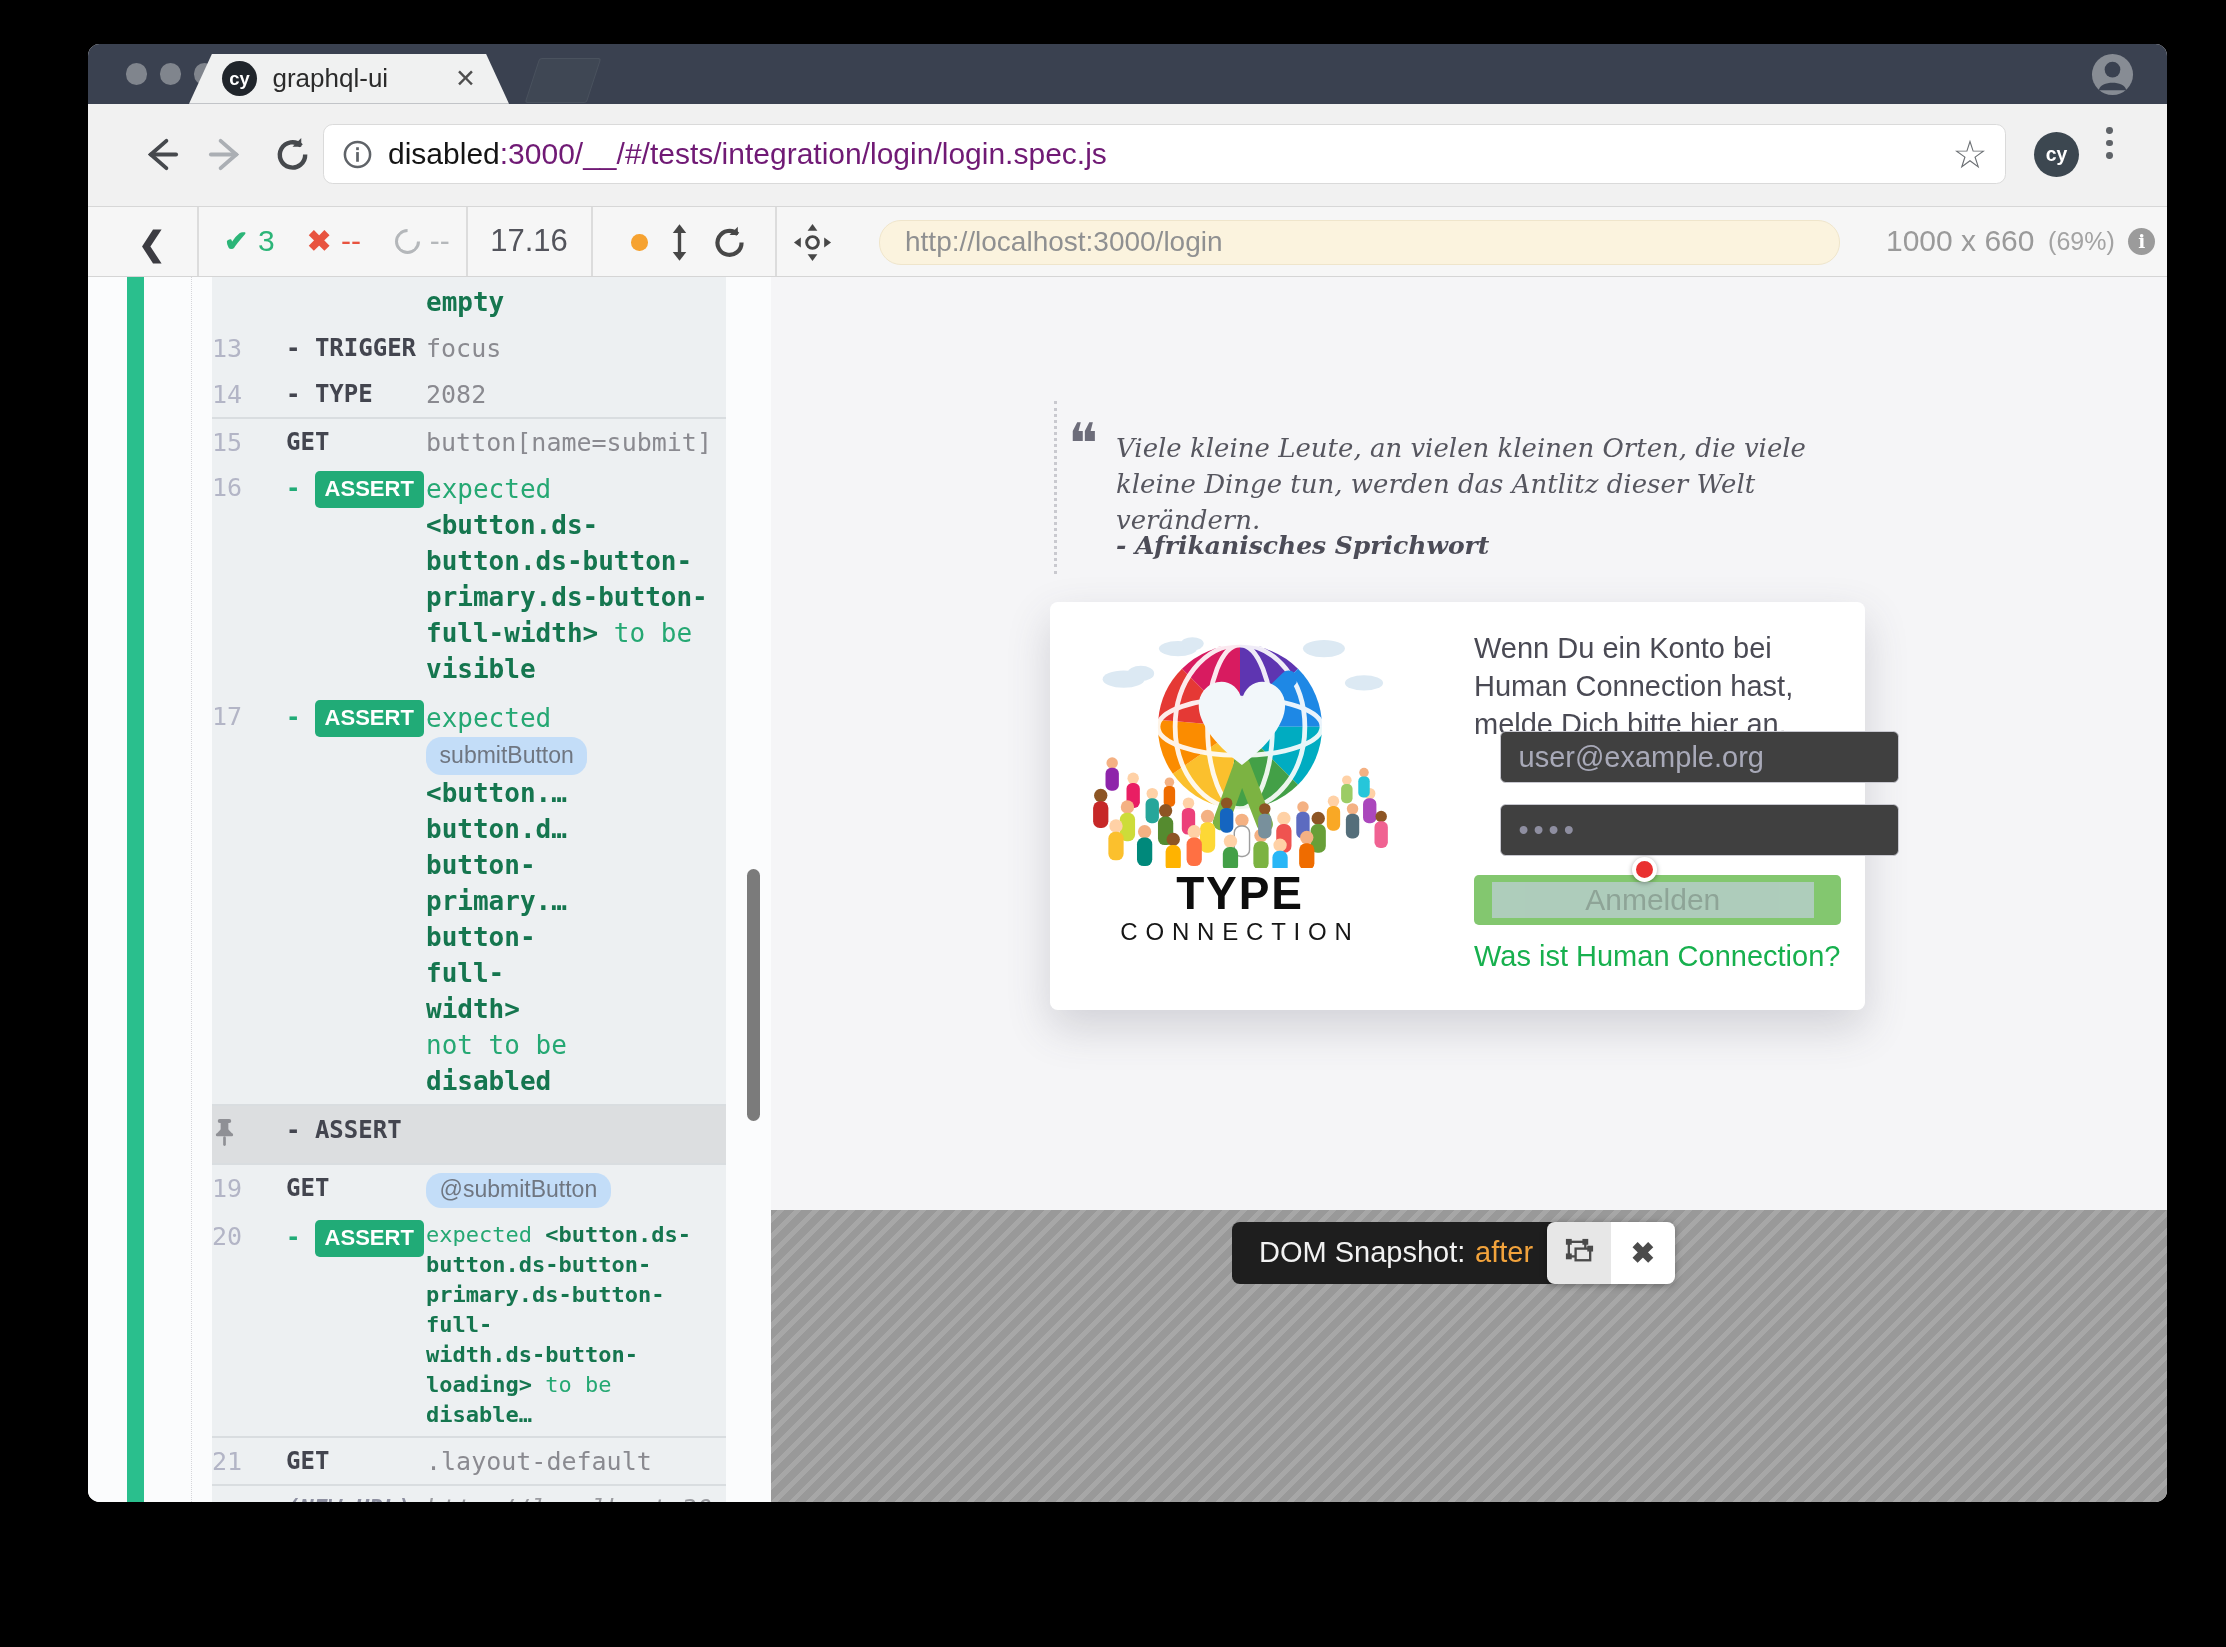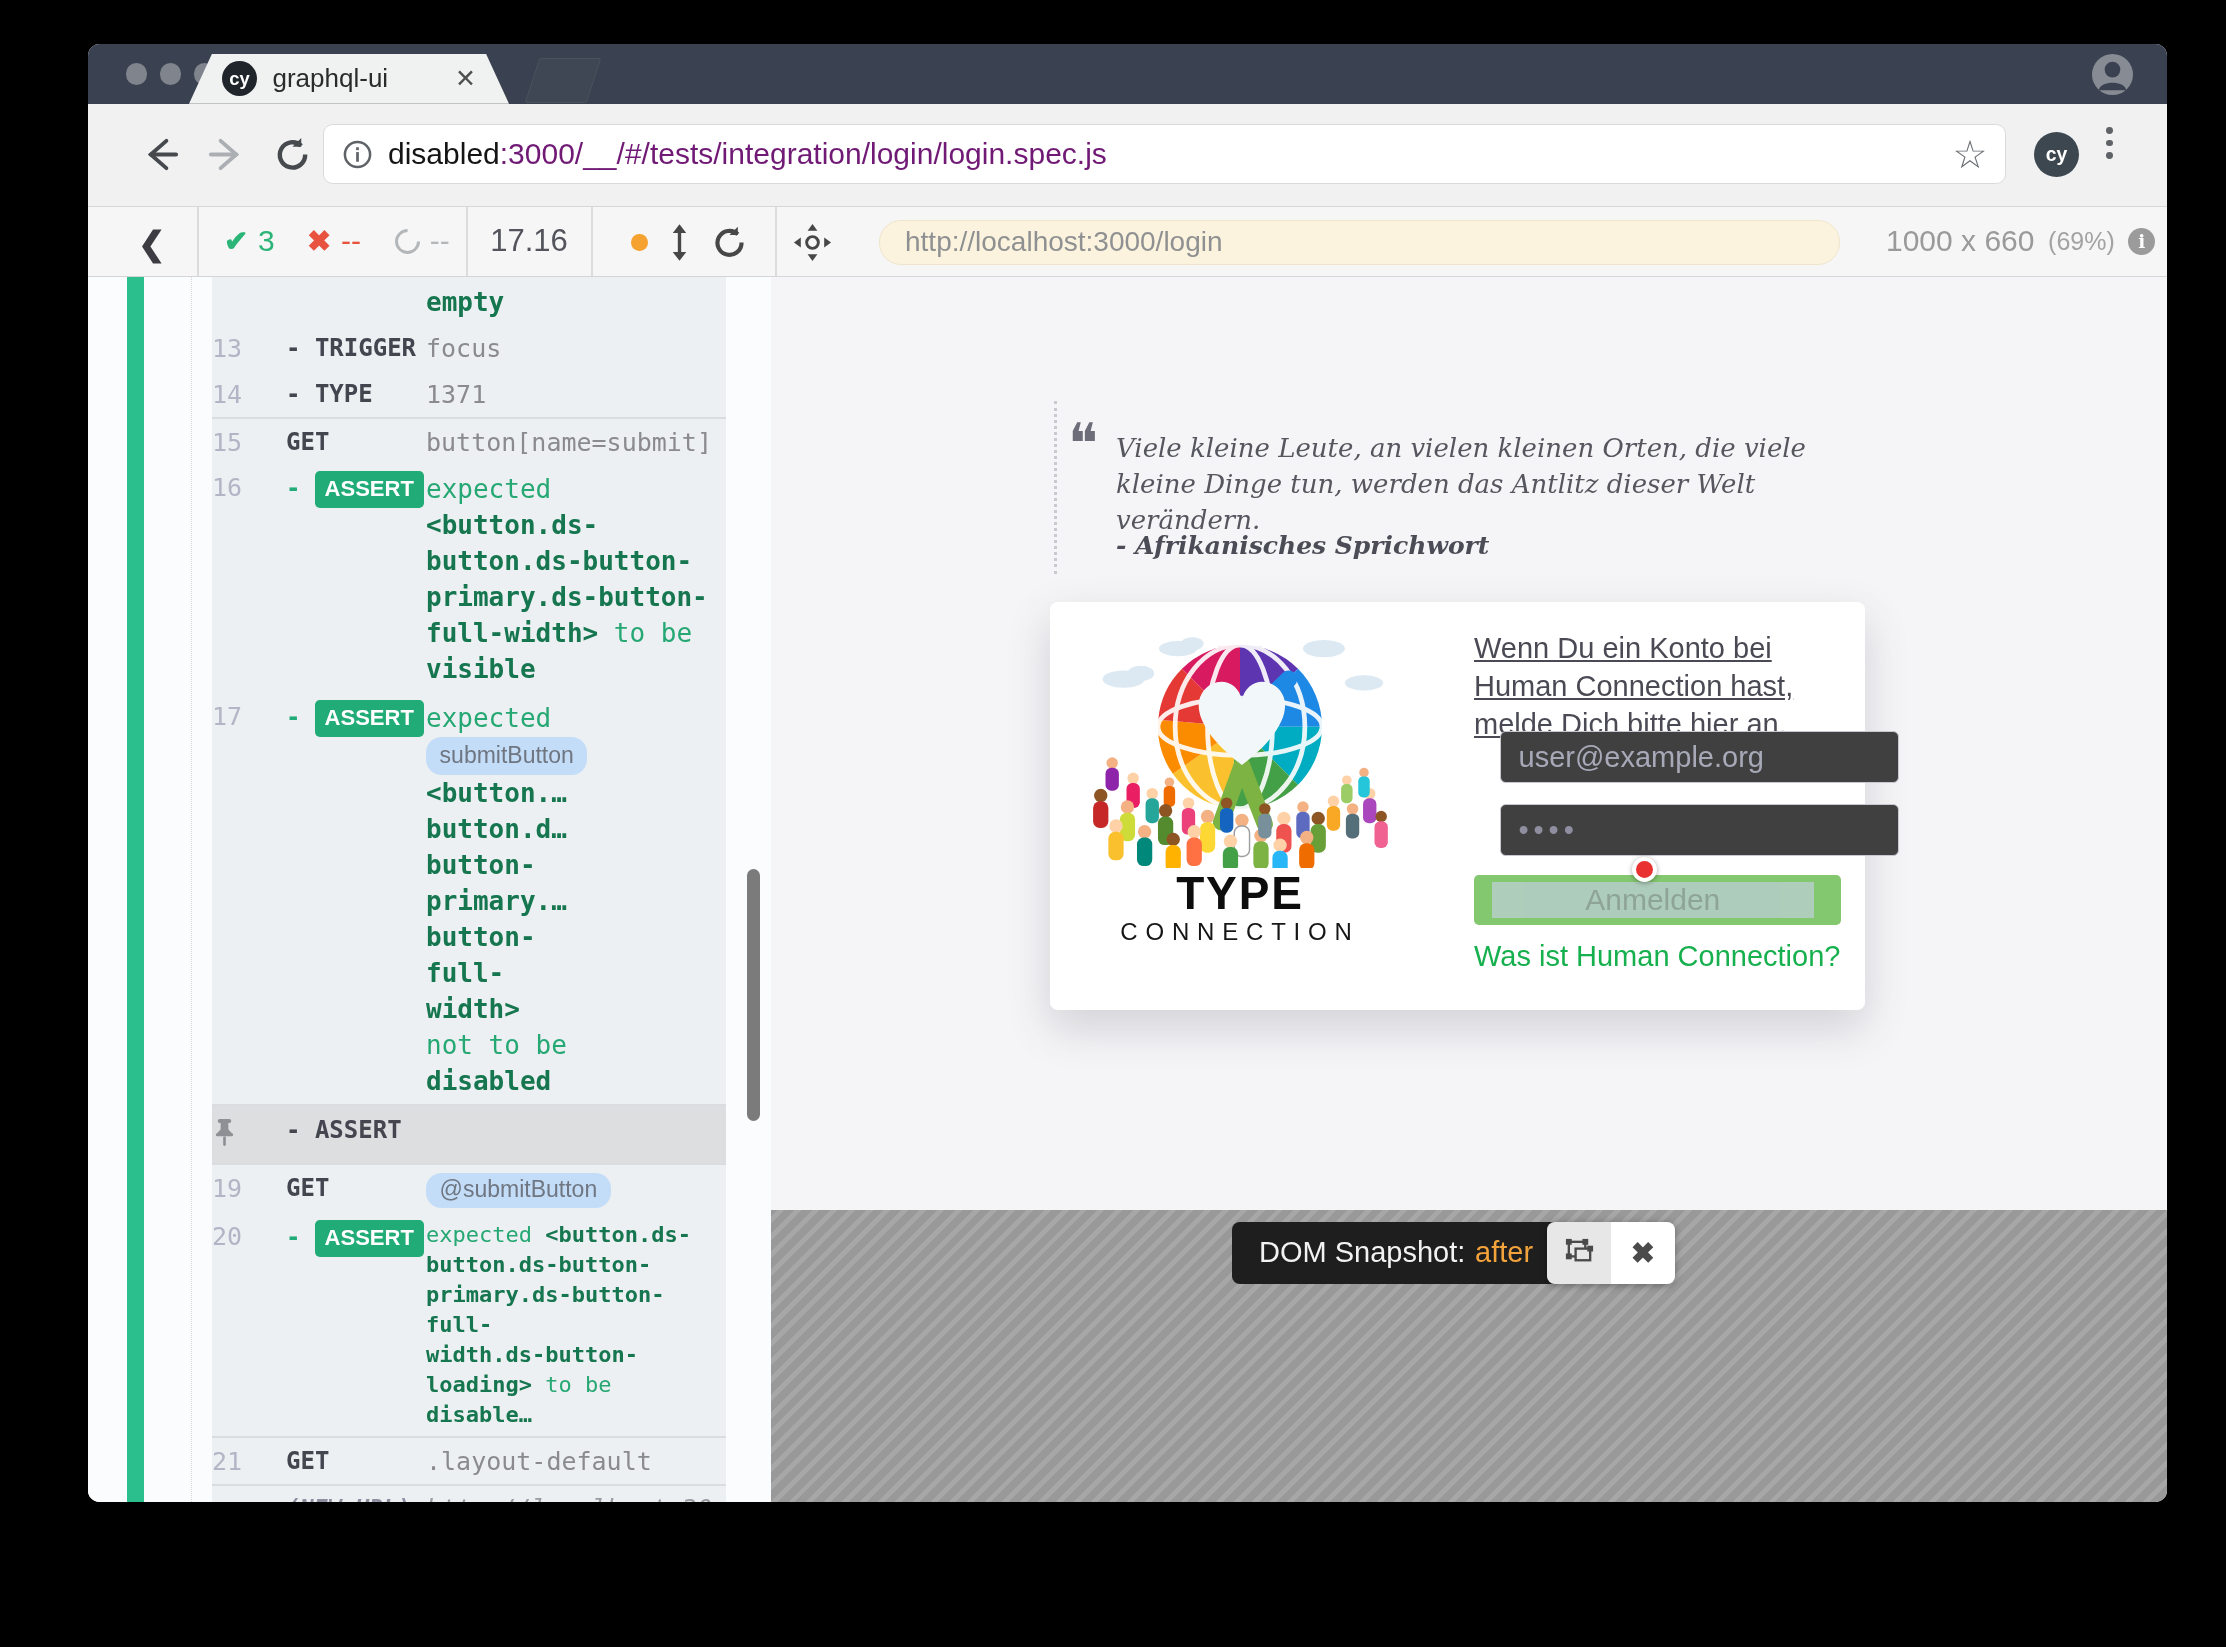--- a/index.html
+++ b/index.html
@@ -91,21 +91,21 @@
   .quote{position:absolute;left:345px;top:153px;width:747px;font-family:"DejaVu Serif",serif;font-style:italic;
          font-size:26px;line-height:36px;color:#56565f;}
   .qattr{position:absolute;left:345px;top:254px;font-family:"DejaVu Serif",serif;font-style:italic;
          font-weight:bold;font-size:25px;color:#4c4c57;}
   .card{position:absolute;left:279px;top:325px;width:815px;height:408px;background:#fff;border-radius:7.8px;
         box-shadow:0 17.5px 44px rgba(70,70,90,.20);}
   .brand1{position:absolute;left:27px;top:264px;width:326px;text-align:center;font-size:46px;font-weight:bold;
           letter-spacing:1.9px;color:#0d0d0d;}
   .brand2{position:absolute;left:27px;top:316px;width:326px;text-align:center;font-size:24px;letter-spacing:7.8px;
           color:#161616;}
-  .intro{position:absolute;left:424px;top:27px;width:377px;font-size:29px;line-height:38px;color:#4a4a54;text-decoration:underline;}
+  .intro{position:absolute;left:424px;top:27px;width:377px;font-size:29px;line-height:38px;color:#4a4a54;}
   .field{position:absolute;left:424px;width:399px;height:52px;border:1.9px solid #c8c8d0;border-radius:5.8px;
          background:#404040;font-size:29px;color:#8e8ea0;padding:0 17.5px;font-family:"Liberation Sans",sans-serif;outline:none;margin-left:26px;}
   .field::placeholder{color:#a8a9b8;}
   .f-email{top:129px;}
   .f-pass{top:202px;letter-spacing:4.9px;font-size:29px;}
   .loginbtn{position:absolute;left:424px;top:273px;width:367px;height:50px;background:#83c76f;border:none;
             border-radius:4.9px;}
   .btnoverlay{position:absolute;left:17.5px;right:27px;top:6.8px;bottom:6.8px;background:#b2cdc1;opacity:.93;
               display:flex;align-items:center;justify-content:center;font-size:30px;color:#8fa29b;}
   .reddot{position:absolute;left:582px;top:255px;width:25px;height:25px;border-radius:50%;background:#e93131;
@@ -247,21 +247,21 @@
               <div class="lval"><span class="s-gb">empty</span></div>
             </div>
             <div class="lrow">
               <div class="lnum">13</div>
               <div class="lcmd">- TRIGGER</div>
               <div class="lval"><span class="s-v">focus</span></div>
             </div>
             <div class="lrow">
               <div class="lnum">14</div>
               <div class="lcmd">- TYPE</div>
-              <div class="lval"><span class="s-v">1371</span></div>
+              <div class="lval"><span class="s-v">2082</span></div>
             </div>
             <div class="lrow sep">
               <div class="lnum">15</div>
               <div class="lcmd">GET</div>
               <div class="lval"><span class="s-v">button[name=submit]</span></div>
             </div>
             <div class="lrow lg">
               <div class="lnum">16</div>
               <div class="lcmd"><span class="dash">- </span><span class="badge">ASSERT</span></div>
               <div class="lval"><span class="s-g">expected </span><span class="s-gb">&lt;button.ds-

